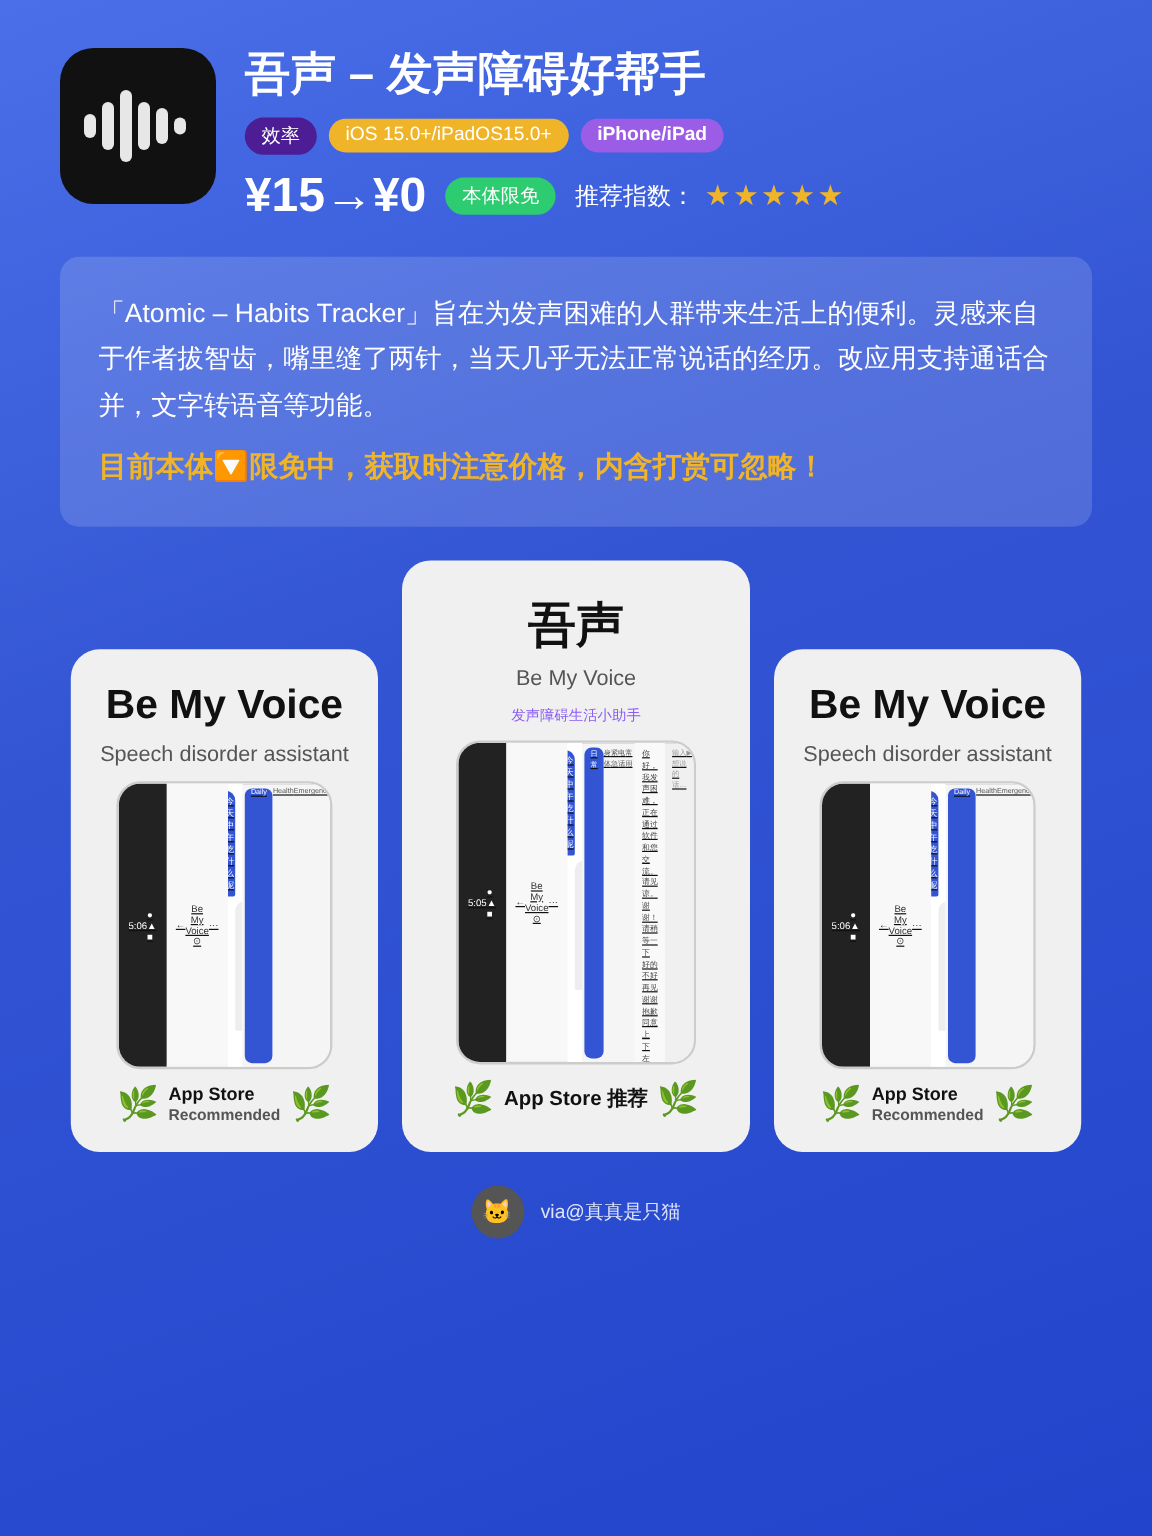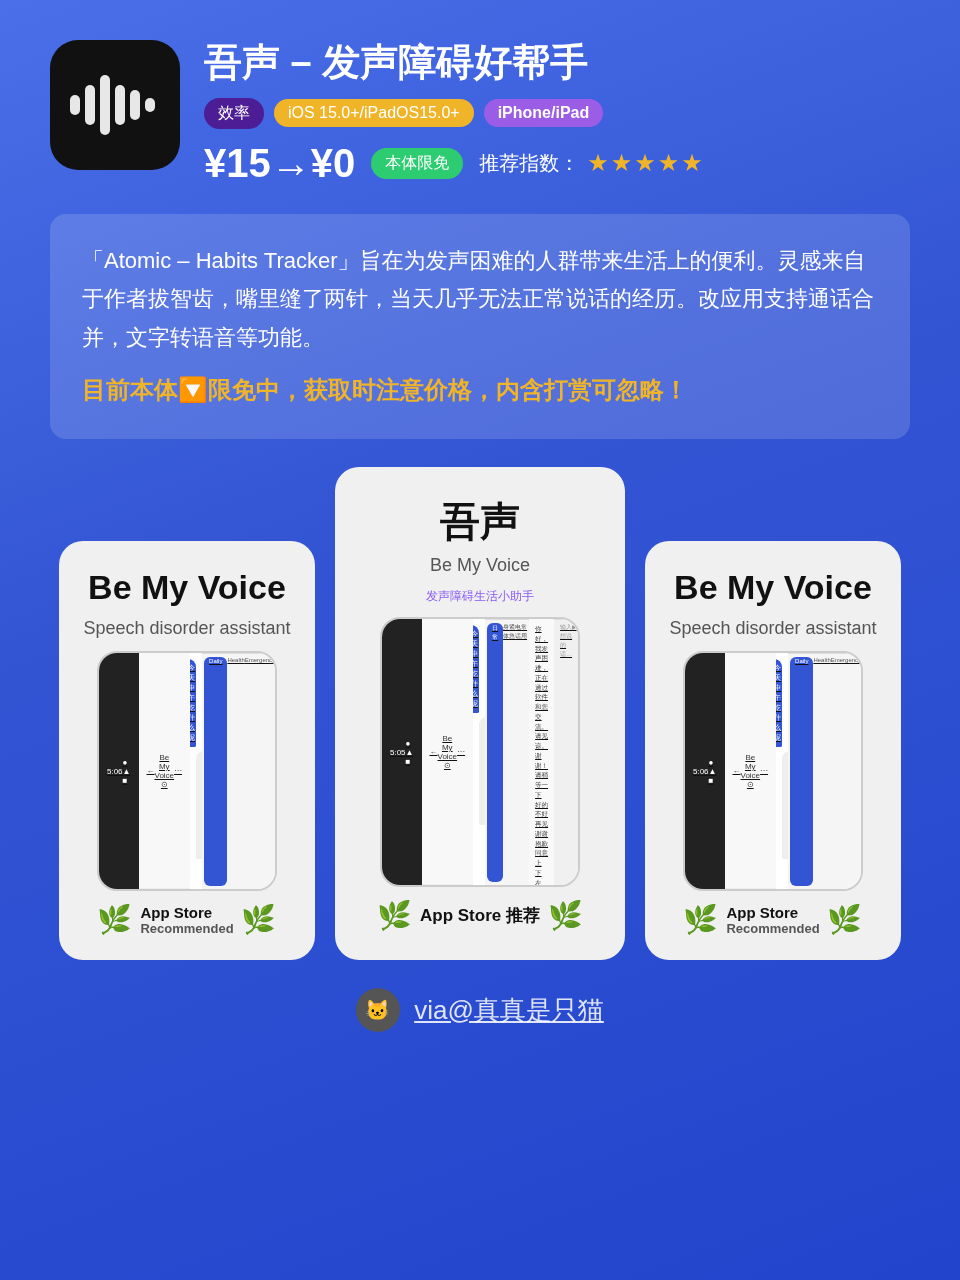--- a/index.html
+++ b/index.html
@@ -348,23 +348,22 @@
       height: 44px;
       border-radius: 50%;
       background: #555;
       display: flex;
       align-items: center;
       justify-content: center;
       font-size: 20px;
     }
 
     .via-text {
-      font-size: 26px;
+      font-size: 16px;
       color: rgba(255,255,255,0.85);
-      text-decoration: underline;
     }
 
     
     .phone-input-bar {
       background: #f0f0f0;
       border-top: 1px solid #ddd;
       padding: 3px 6px;
       font-size: 6px;
       color: #999;
       display: flex;

